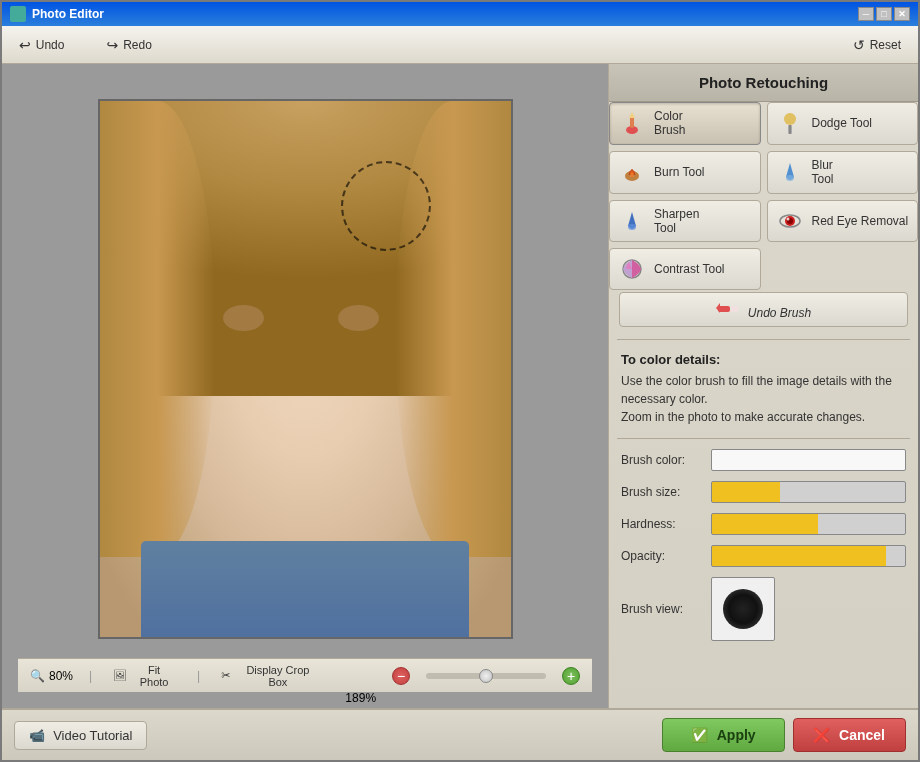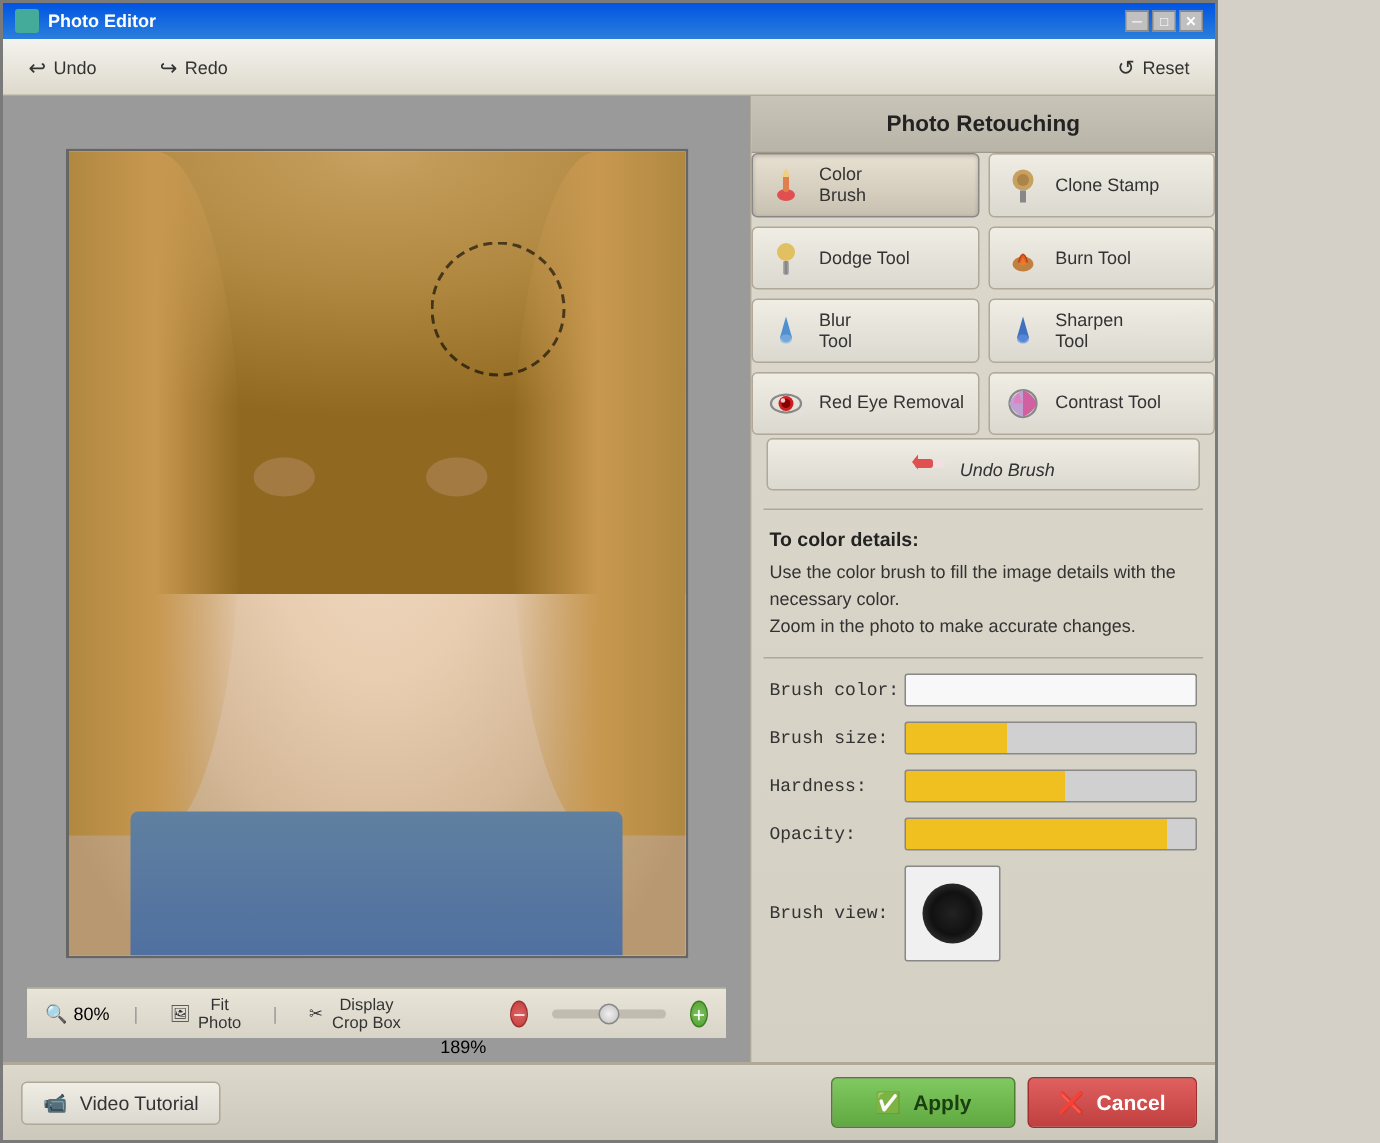--- a/index.html
+++ b/index.html
@@ -1,19 +1,19 @@
 <!DOCTYPE html>
 <html><head>
   <meta charset="utf-8">
   <style>
     * { box-sizing: border-box; margin: 0; padding: 0; }
     body { font-family: Arial, sans-serif; font-size: 13px; background: #d4d0c8; width: 920px; height: 762px; overflow: hidden; }
 
     
-    .window { width: 812px; height: 762px; border: 2px solid #7a7a7a; background: #ece9d8; display: flex; flex-direction: column; }
+    .window { width: 920px; height: 762px; border: 2px solid #7a7a7a; background: #ece9d8; display: flex; flex-direction: column; }
     .title-bar { background: linear-gradient(to bottom, #0054e3, #2b7fdb); color: white; padding: 4px 8px; display: flex; align-items: center; gap: 6px; font-size: 12px; font-weight: bold; height: 24px; flex-shrink: 0; }
     .title-bar-icon { width: 16px; height: 16px; background: #4a9; border-radius: 2px; display: inline-block; }
     .title-bar-controls { margin-left: auto; display: flex; gap: 2px; }
     .tb-btn { width: 16px; height: 14px; background: #c0c0c0; border: 1px solid #888; font-size: 9px; display: flex; align-items: center; justify-content: center; cursor: pointer; }
 
     
     .toolbar { background: linear-gradient(to bottom, #f5f3ee, #ddd9cc); border-bottom: 1px solid #b0a898; padding: 4px 8px; display: flex; align-items: center; gap: 24px; height: 38px; flex-shrink: 0; }
     .toolbar-btn { display: flex; align-items: center; gap: 5px; padding: 3px 8px; background: transparent; border: 1px solid transparent; border-radius: 3px; cursor: pointer; color: #333; font-size: 12px; }
     .toolbar-btn .icon { font-size: 14px; }
 
@@ -58,21 +58,21 @@
 
     
     .description-area { padding: 8px 12px; background: transparent; }
     .description-title { font-weight: bold; font-size: 13px; color: #222; margin-bottom: 5px; }
     .description-text { font-size: 12px; color: #333; line-height: 1.5; }
     .divider { border: none; border-top: 1px solid #b0a898; margin: 4px 8px; }
 
     
     .settings-area { padding: 6px 12px; flex: 1; }
     .setting-row { display: flex; align-items: center; margin-bottom: 10px; }
-    .setting-label { width: 90px; font-size: 12px; color: #333; flex-shrink: 0; font-family: Liberation Mono, monospace; }
+    .setting-label { width: 90px; font-size: 12px; color: #333; flex-shrink: 0; }
     .setting-control { flex: 1; }
     .color-swatch { height: 22px; background: #f8f8f8; border: 1px solid #888; border-radius: 2px; cursor: pointer; }
     .slider-track { height: 22px; background: linear-gradient(to right, #f0c020, #f0c020 35%, #d0d0d0 35%, #d0d0d0); border: 1px solid #888; border-radius: 2px; position: relative; }
     .slider-track-hardness { background: linear-gradient(to right, #f0c020, #f0c020 55%, #d0d0d0 55%, #d0d0d0); }
     .slider-track-opacity { background: linear-gradient(to right, #f0c020, #f0c020 90%, #d0d0d0 90%, #d0d0d0); }
     .brush-view-container { display: flex; justify-content: flex-start; }
     .brush-view { width: 64px; height: 64px; background: #f0f0f0; border: 1px solid #888; border-radius: 2px; display: flex; align-items: center; justify-content: center; }
     .brush-circle { width: 40px; height: 40px; background: radial-gradient(circle, #222 0%, #111 50%, #333 80%, #555 100%); border-radius: 50%; }
 
     
@@ -166,30 +166,20 @@
           <div class="tool-icon">
             <svg width="26" height="26" viewBox="0 0 26 26">
               <ellipse cx="13" cy="20" rx="6" ry="4" fill="#e05050"></ellipse>
               <rect x="11" y="6" width="4" height="12" rx="2" fill="#e08050"></rect>
               <polygon points="13,2 10,8 16,8" fill="#f0d080"></polygon>
             </svg>
           </div>
           <span class="tool-label">Color<br>Brush</span>
         </div>
 
-        <div class="tool-btn">
-          <div class="tool-icon">
-            <svg width="26" height="26" viewBox="0 0 26 26">
-              <circle cx="13" cy="10" r="7" fill="#c8a060"></circle>
-              <rect x="11" y="17" width="4" height="8" fill="#888"></rect>
-              <circle cx="13" cy="10" r="4" fill="#a07840" opacity="0.7"></circle>
-            </svg>
-          </div>
-          <span class="tool-label">Clone Stamp</span>
-        </div>
 
         <div class="tool-btn">
           <div class="tool-icon">
             <svg width="26" height="26" viewBox="0 0 26 26">
               <circle cx="13" cy="9" r="6" fill="#e0c060"></circle>
               <rect x="11" y="15" width="4" height="9" rx="1" fill="#aaa"></rect>
               <line x1="13" y1="15" x2="13" y2="24" stroke="#888" stroke-width="2"></line>
             </svg>
           </div>
           <span class="tool-label">Dodge Tool</span>

